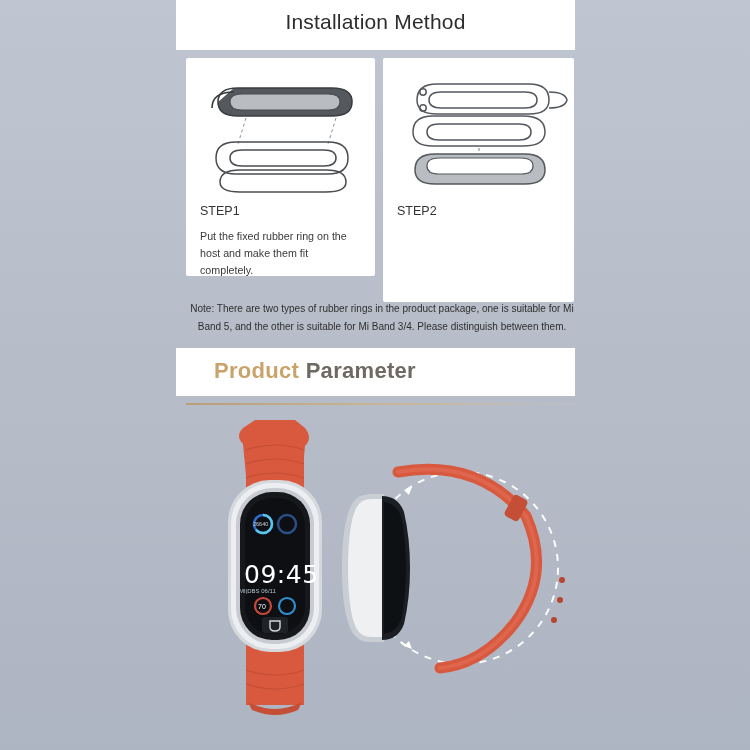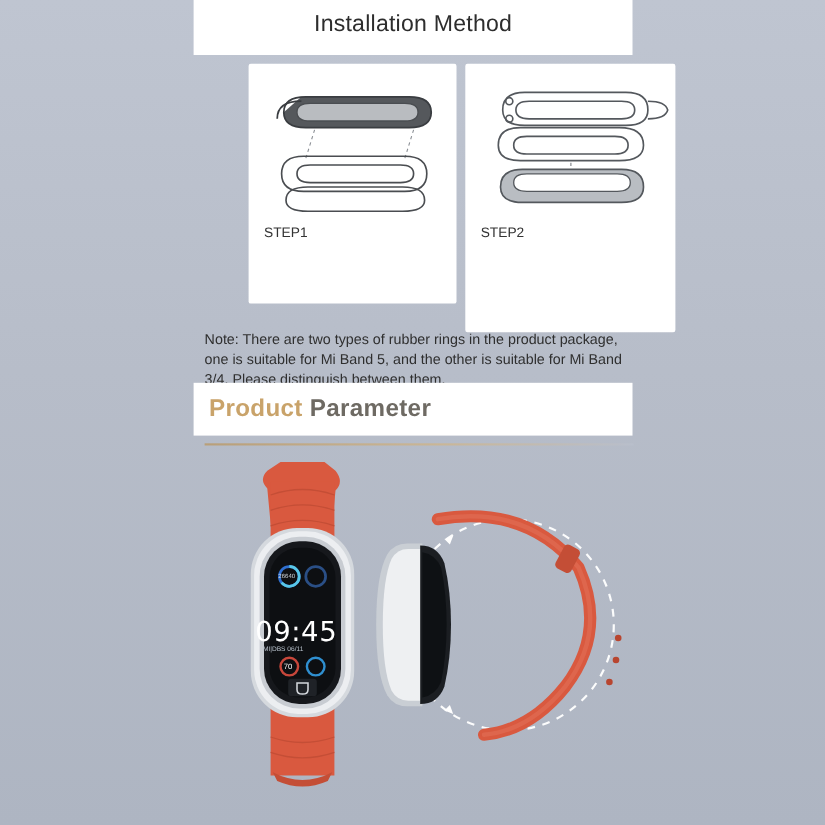--- a/index.html
+++ b/index.html
@@ -38,21 +38,20 @@
     font-size: 21px;
     color: #2d2d2d;
     letter-spacing: 0.2px;
   }
 
   
   .card {
     position: absolute;
     background: #ffffff;
     border-radius: 2px;
-    margin-left: 40px;
   }
   .card-a { left: 186px; top: 58px; width: 189px; height: 218px; }
   .card-b { left: 383px; top: 58px; width: 191px; height: 244px; }
 
   .card-art {
     position: relative;
     width: 100%;
     height: 140px;
     overflow: hidden;
   }
@@ -72,43 +71,44 @@
     line-height: 17px;
     color: #3a3a3a;
   }
 
   
   .note {
     position: absolute;
     left: 186px;
     top: 300px;
     width: 392px;
-    font-size: 13px;
+    font-size: 10px;
     line-height: 18px;
     color: #2f2f2f;
+    text-align: center;
   }
 
   
   .param-band {
     position: absolute;
     left: 176px;
     top: 348px;
     width: 399px;
     height: 48px;
     background: #ffffff;
   }
   .param-title {
     position: absolute;
     left: 190px;
     top: 358px;
     font-size: 22px;
     font-weight: bold;
     letter-spacing: 0.3px;
   }
-  .param-title .w1 { color: #c9a36a; }
+  .param-title .w1 { color: #c9a36a; margin-left: 24px; }
   .param-title .w2 { color: #6e6a63; }
   .param-rule {
     position: absolute;
     left: 186px;
     top: 403px;
     width: 390px;
     height: 2px;
     background: linear-gradient(90deg, #b99a6b 0%, #cdb58e 55%, #b9bfcc 100%);
     opacity: .85;
   }
@@ -154,21 +154,21 @@
     width: 100%;
     text-align: center;
     font-size: 12.5px;
     color: #2b2b2b;
     font-weight: bold;
     background: transparent;
   }
 
   
   .face-steps { position:absolute; left:253px; top:521px; font-size:5.5px; color:#cfd6de; }
-  .face-time { position:absolute; left:232px; top:560px; font-size:25px; color:#ffffff; letter-spacing:.5px; font-family:"DejaVu Sans", sans-serif; }
+  .face-time { position:absolute; left:244px; top:560px; font-size:25px; color:#ffffff; letter-spacing:.5px; font-family:"DejaVu Sans", sans-serif; }
   .face-date { position:absolute; left:239px; top:588px; font-size:6px; color:#b9c2cc; }
   .face-bpm { position:absolute; left:258px; top:603px; font-size:7px; color:#ffffff; }
 </style>
 </head>
 <body>
 
 <div class="page">
 
   <div class="top-panel"></div>
   <div class="install-title">Installation Method</div>
@@ -191,20 +191,21 @@
           <path d="M30 100 Q30 84 50 84 L142 84 Q162 84 162 100 Q162 116 142 116 L50 116 Q30 116 30 100 Z"></path>
           <path d="M44 100 Q44 92 56 92 L138 92 Q150 92 150 100 Q150 108 138 108 L56 108 Q44 108 44 100 Z"></path>
         </g>
 
         <g fill="none" stroke="#4a4d51" stroke-width="1.5">
           <path d="M34 124 Q34 112 54 112 L140 112 Q160 112 160 124 Q160 134 140 134 L54 134 Q34 134 34 124 Z"></path>
         </g>
       </svg>
     </div>
     <div class="step-label">STEP1</div>
+    <div class="step-text">Put the fixed rubber ring on the host and make them fit completely.</div>
   </div>
 
   <div class="card card-b">
     <div class="card-art">
       <svg width="191" height="140" viewBox="0 0 191 140">
 
         <g fill="none" stroke="#54585d" stroke-width="1.5">
           <path d="M34 42 Q34 26 54 26 L146 26 Q166 26 166 42 Q166 56 146 56 L54 56 Q34 56 34 42 Z"></path>
           <path d="M46 42 Q46 34 58 34 L142 34 Q154 34 154 42 Q154 50 142 50 L58 50 Q46 50 46 42 Z"></path>
           <circle cx="40" cy="34" r="3.2"></circle>

